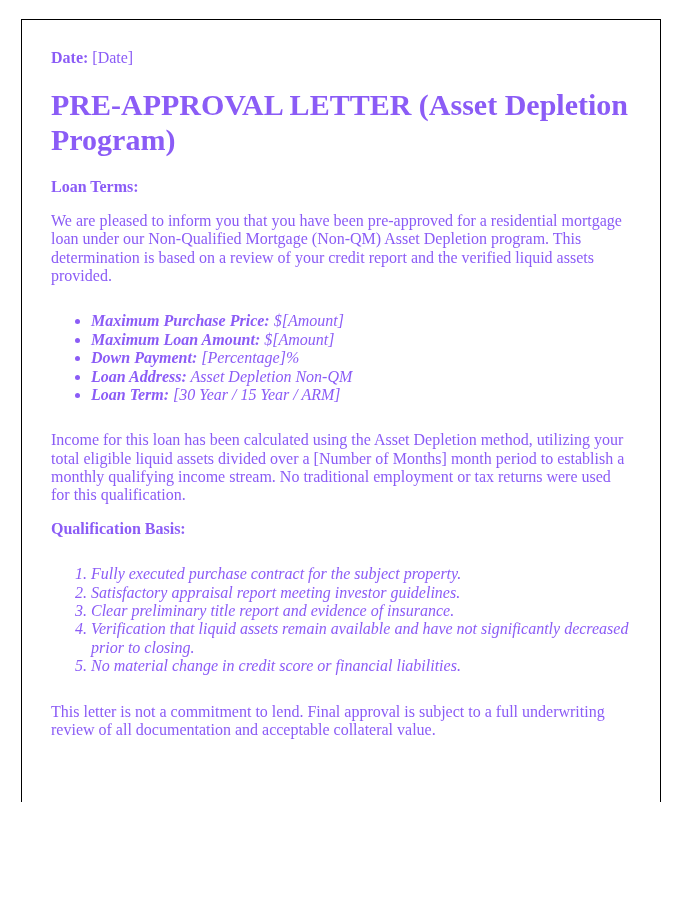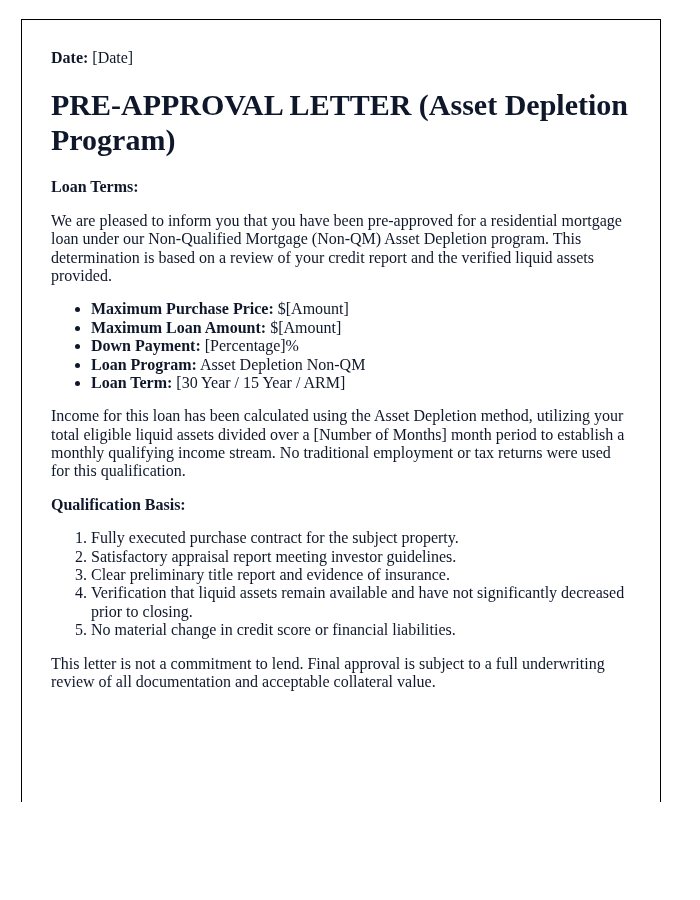--- a/index.html
+++ b/index.html
@@ -8,21 +8,21 @@
     background: #ffffff;
   }
   .canvas {
     position: relative;
     width: 700px;
     height: 900px;
     background: #ffffff;
     overflow: hidden;
     font-family: "Liberation Serif", "DejaVu Serif", serif;
     font-size: 16px;
-    color: #0f172a;
+    color: #8b5cf6;
   }
   .page {
     position: absolute;
     left: 21px;
     top: 19px;
     width: 640px;
     height: 783px;
     box-sizing: border-box;
     border: 1px solid #000000;
     border-bottom: none;           
@@ -33,22 +33,23 @@
   }
   .page p { margin: 15px 0; }
   .page p.first { margin-top: 0; }
   h1.letter-title {
     font-size: 30px;
     font-weight: bold;
     line-height: 1.15;
     margin: 21px 0;
   }
   ul.terms-list, ol.conditions-list {
-    margin: 15px 0;
+    margin: 27px 0;
     padding-left: 40px;
+    font-style: italic;
   }
   ul.terms-list { list-style-type: disc; }
   ol.conditions-list { list-style-type: decimal; }
   strong { font-weight: bold; }
 </style>
 </head>
 <body>
 
 <div class="canvas">
   <div class="page">
@@ -75,21 +76,21 @@
       </li>
       <li>
         <strong>Maximum Loan Amount:</strong>
         <span>$[Amount]</span>
       </li>
       <li>
         <strong>Down Payment:</strong>
         <span>[Percentage]%</span>
       </li>
       <li>
-        <strong>Loan Program:</strong>
+        <strong>Loan Address:</strong>
         <span>Asset Depletion Non-QM</span>
       </li>
       <li>
         <strong>Loan Term:</strong>
         <span>[30 Year / 15 Year / ARM]</span>
       </li>
     </ul>
 
     <p>Income for this loan has been calculated using the Asset Depletion method, utilizing your total eligible liquid assets divided over a [Number of Months] month period to establish a monthly qualifying income stream. No traditional employment or tax returns were used for this qualification.</p>
 

